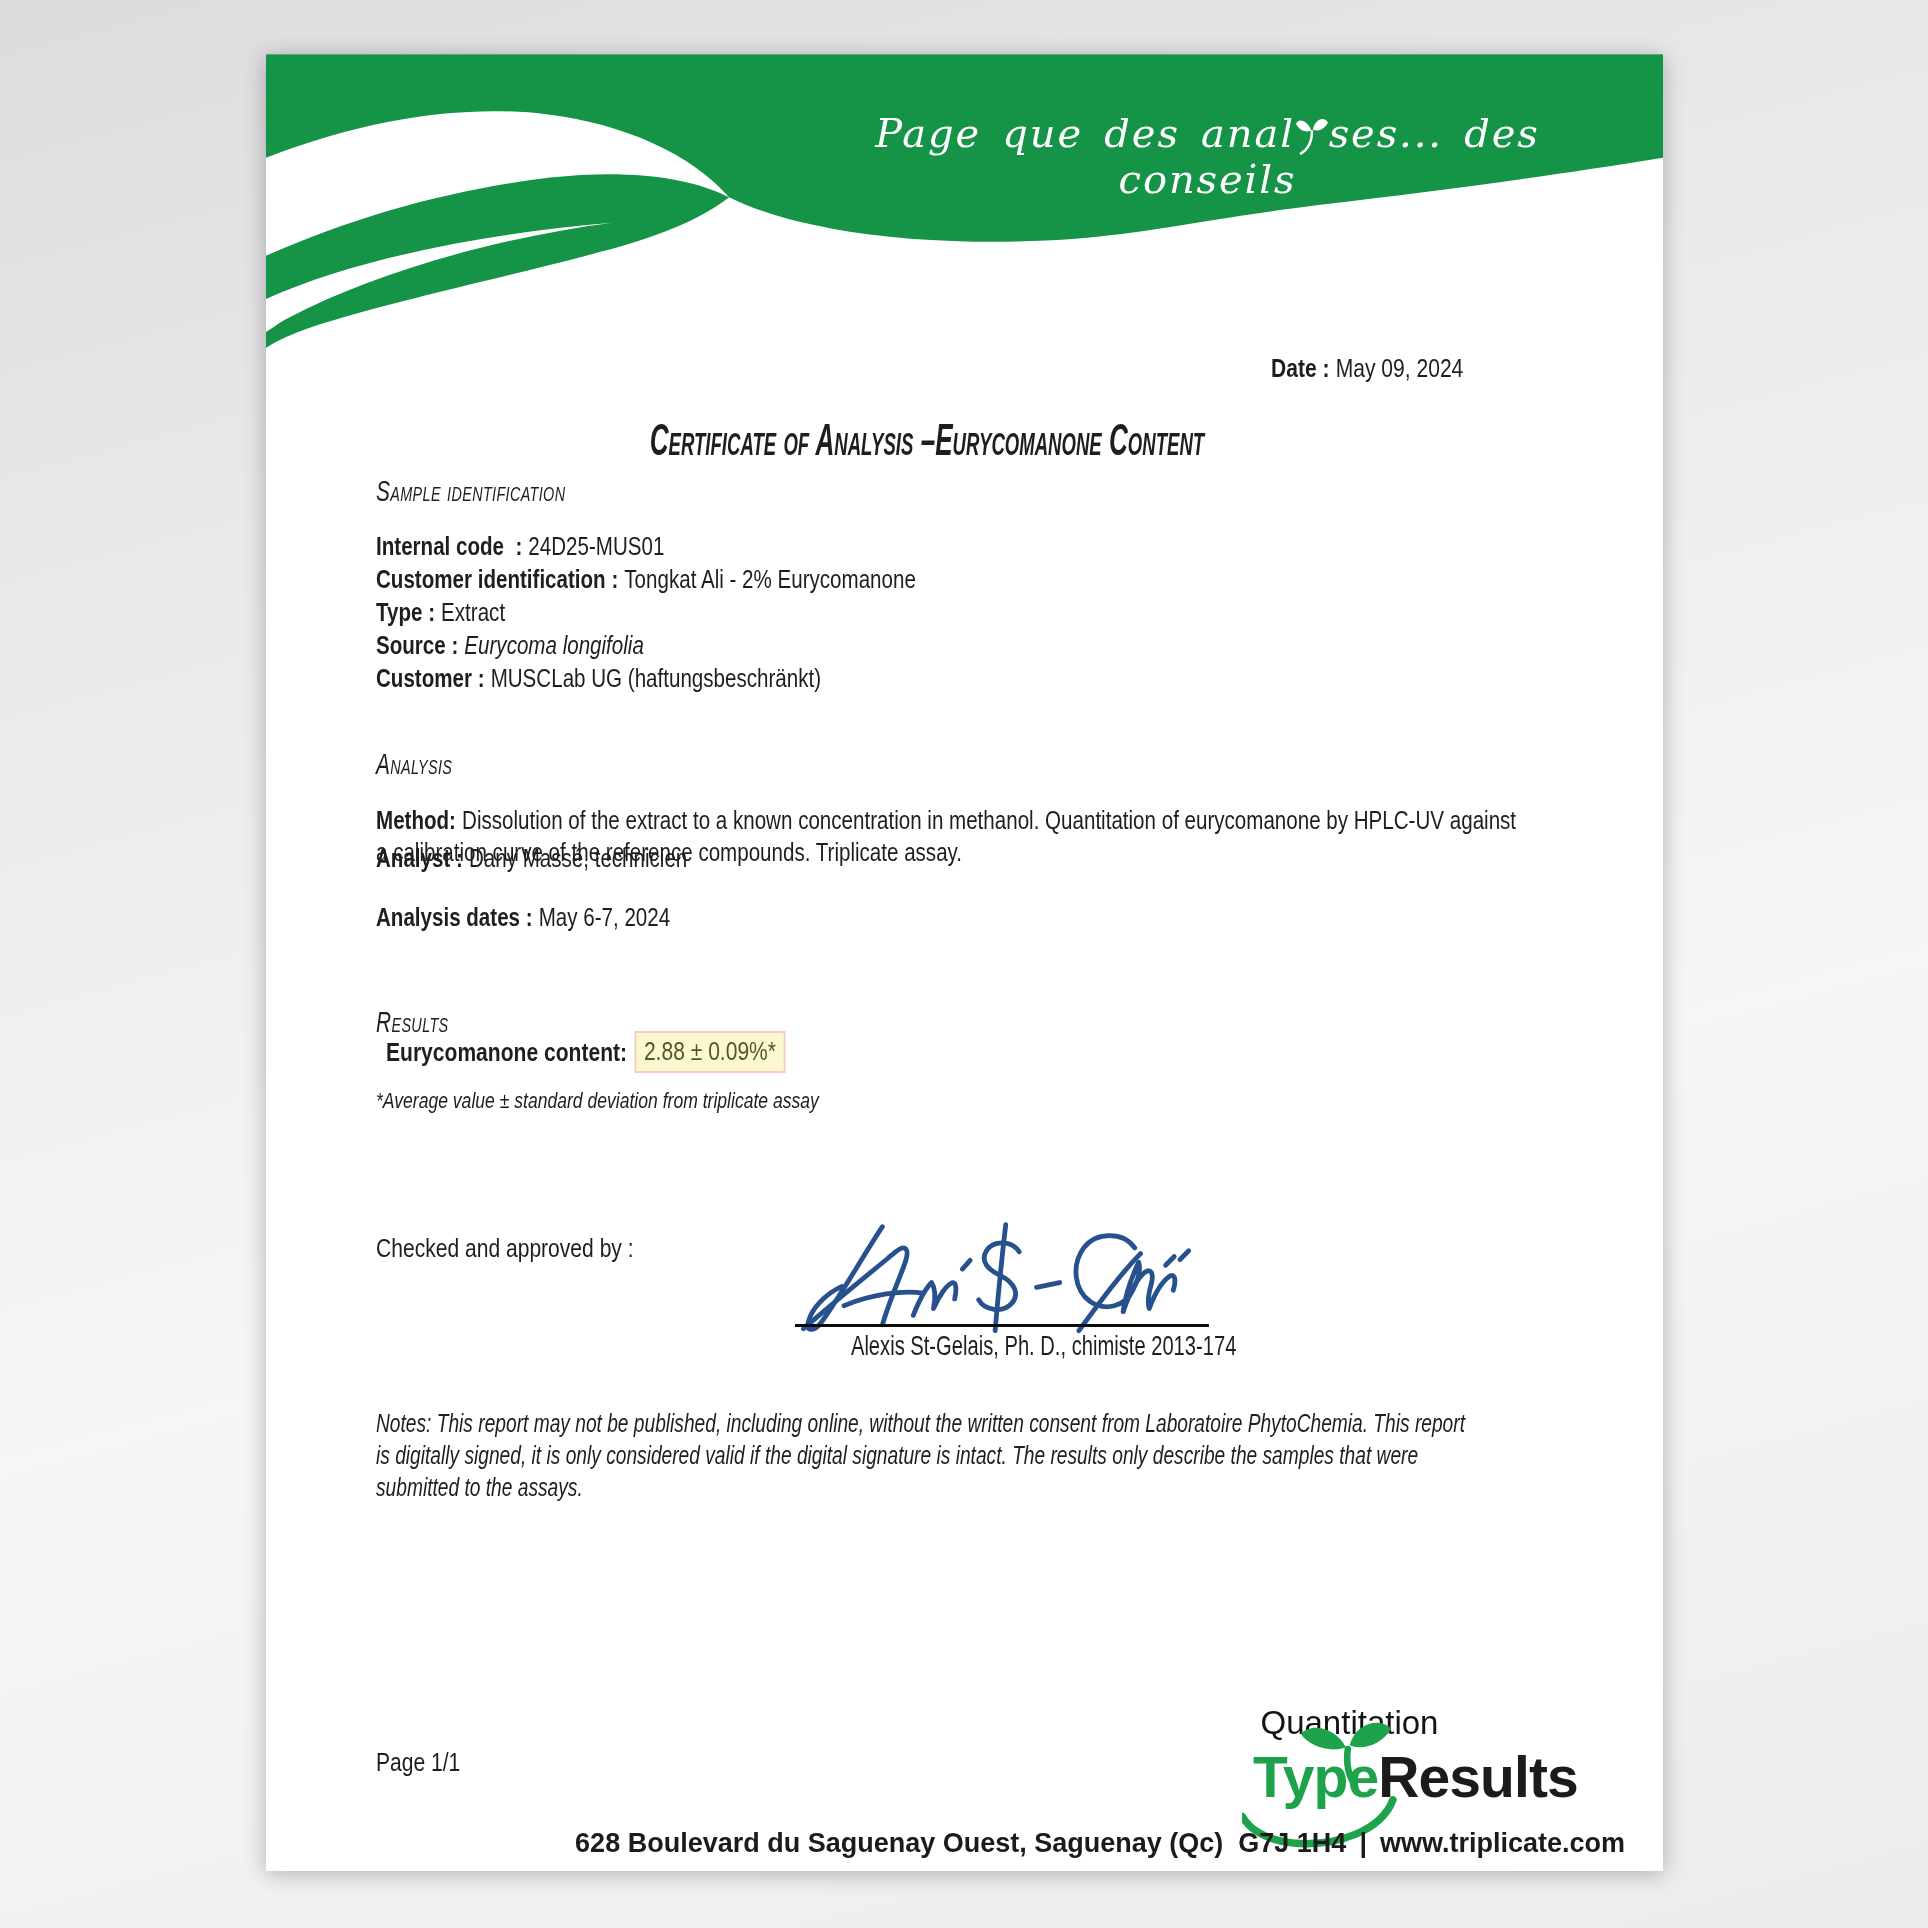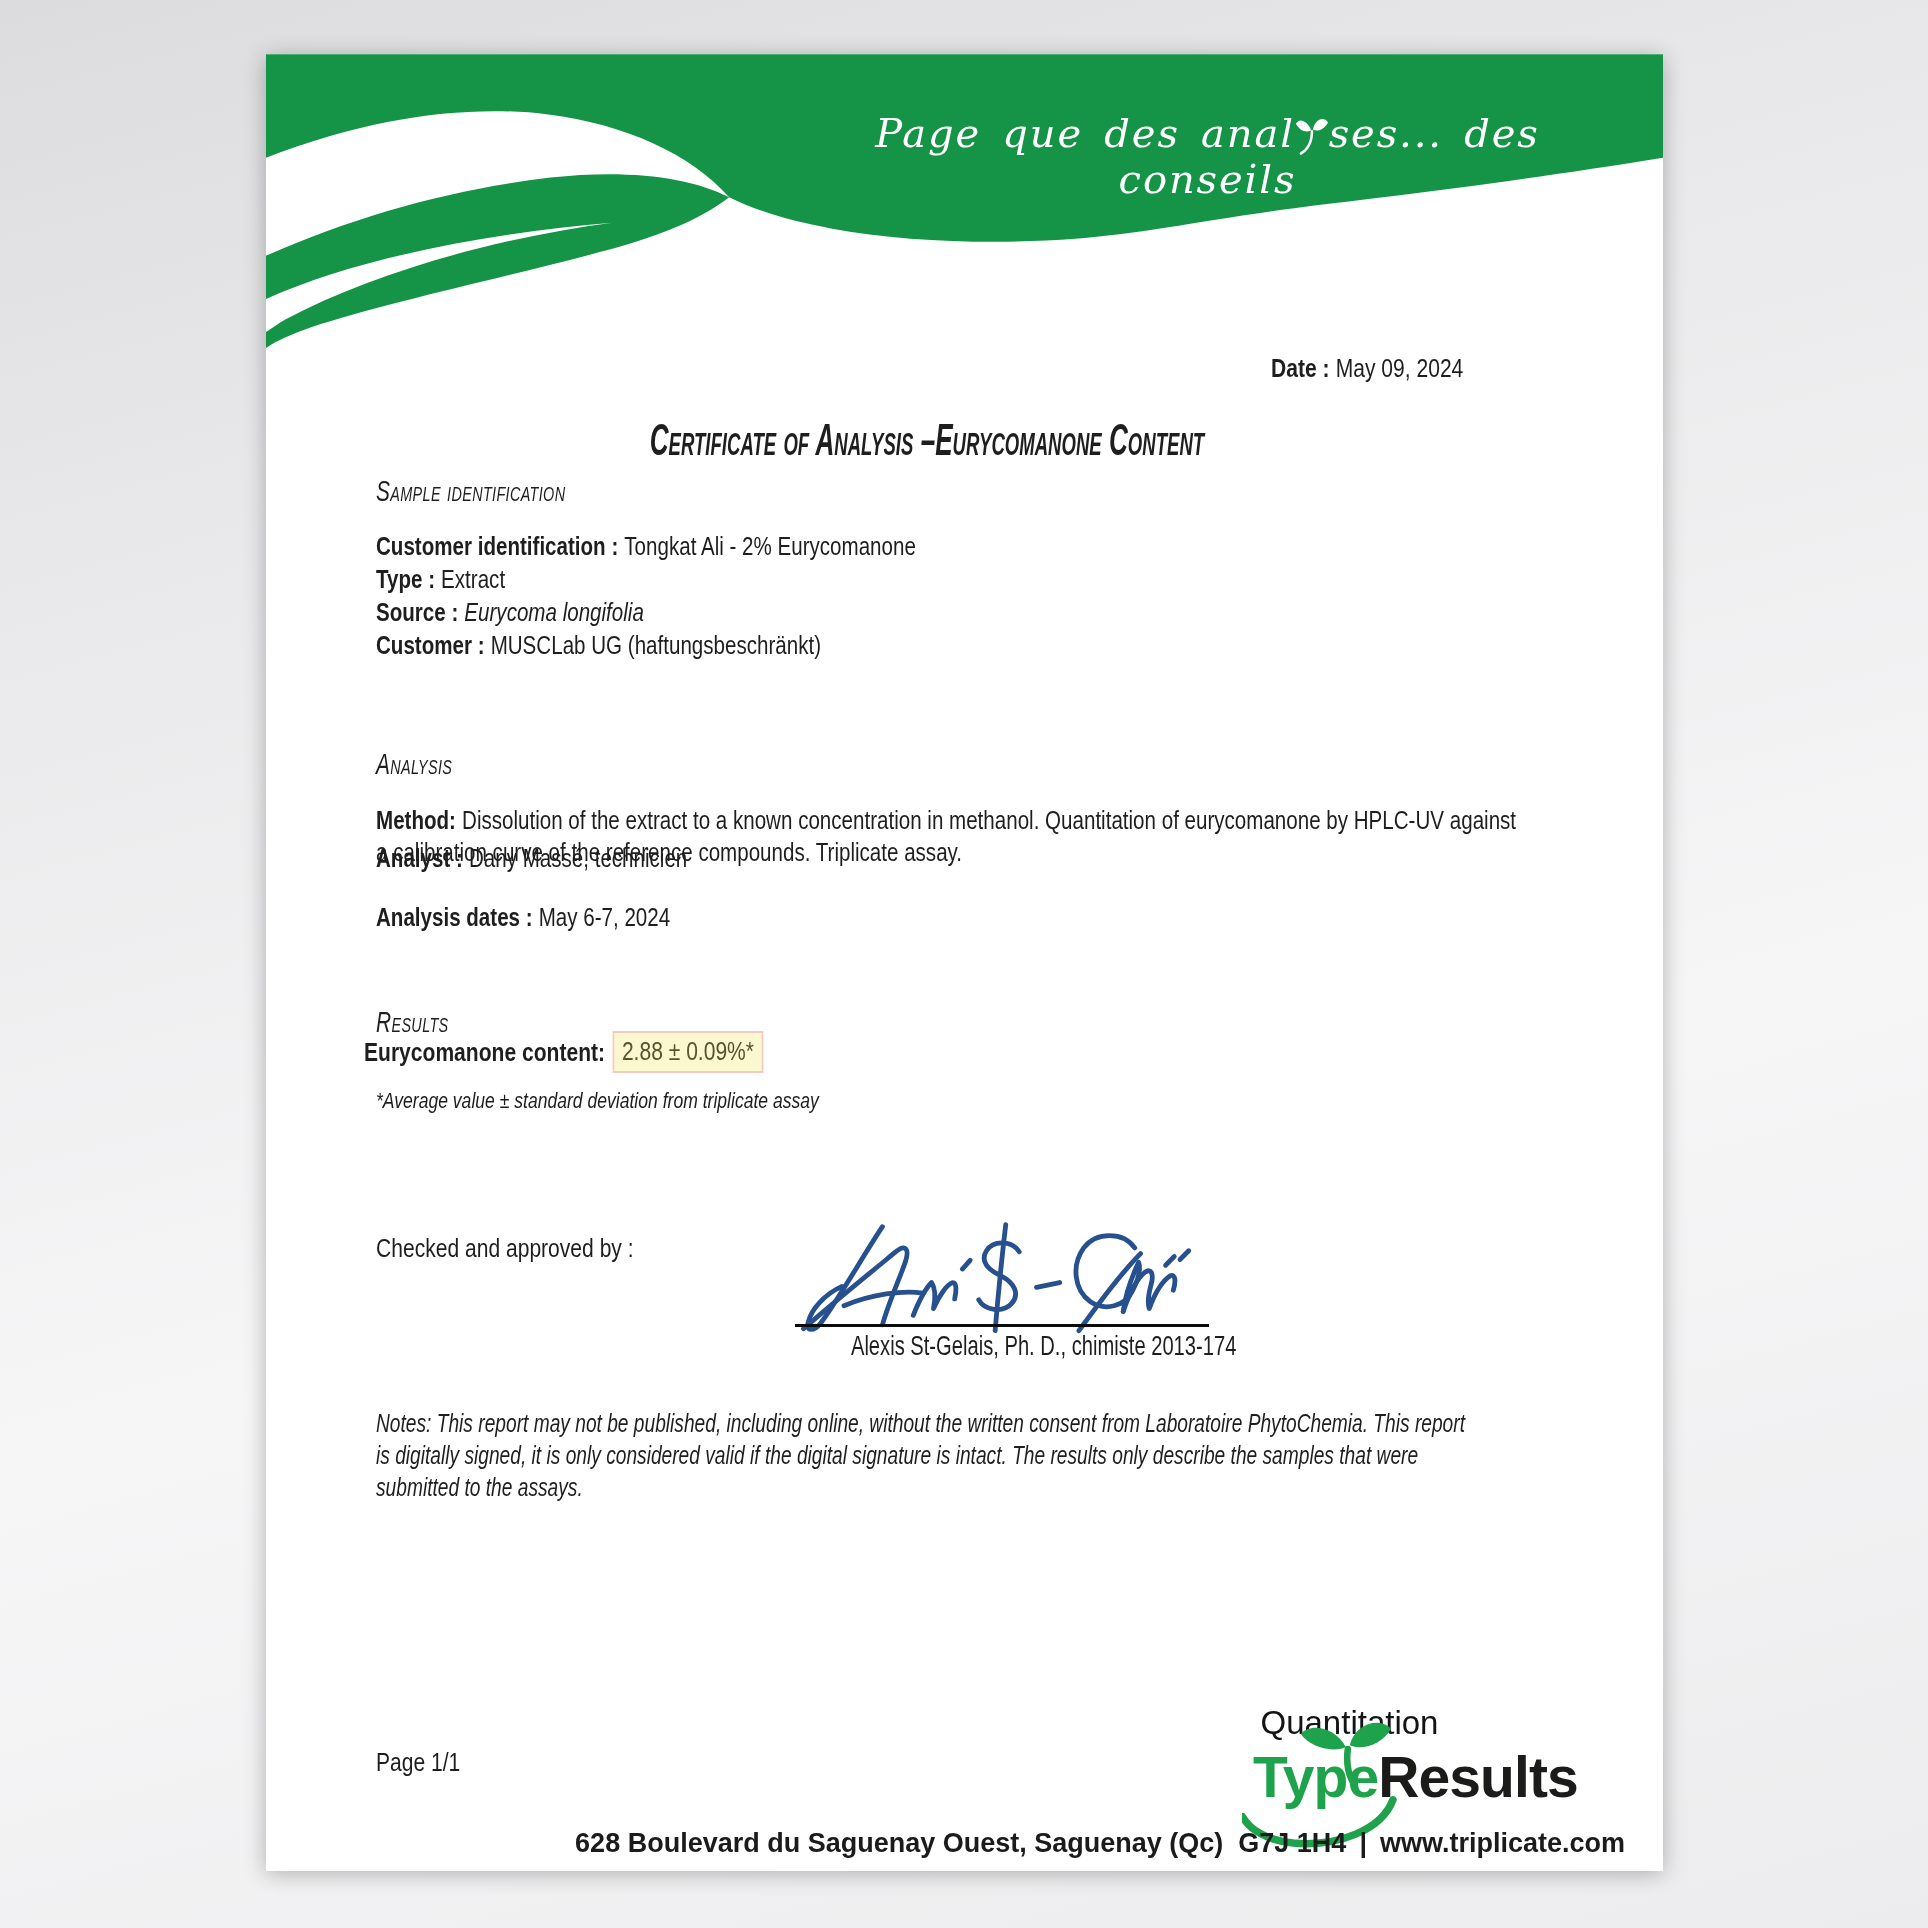--- a/index.html
+++ b/index.html
@@ -42,21 +42,21 @@
     letter-spacing:0.5px;
   }
   .rows { left:110px; top:476px; font-size:25.4px; line-height:33px; }
   .rows b, .plabel { font-weight:700; margin-right:7.5px; }
   .val-italic { font-style:italic; }
 
   .para { font-size:25.4px; line-height:32px; }
   .method-inner { width:1412px; }
   .notes-inner  { width:1455px; font-style:italic; }
 
-  .result-row { left:98px; top:977px; display:flex; align-items:center; }
+  .result-row { left:120px; top:977px; display:flex; align-items:center; }
   .result-row .rl { font-weight:700; font-size:26px; margin-right:9.4px; }
   .hl {
     background:#fbf8d0; border:2.8px solid #f5cac3;
     padding:2.8px 9.4px 4.7px 9.4px; font-size:26px; color:#54542f;
   }
   .footnote { left:110px; top:1034px; font-size:21.7px; font-style:italic; }
 
   .checked { left:110px; top:1179px; font-size:26px; }
   .sig-svg { left:524px; top:1166px; width:443px; height:127px; }
   .sig-rule { left:529px; top:1270px; width:414px; height:2.8px; background:#0c0c0c; }
@@ -122,20 +122,21 @@
 
   <div class="abs doc-title-wrap">
     <span class="doc-title">Certificate of Analysis –Eurycomanone Content</span>
   </div>
 
   <div class="abs section-head" style="left:110px; top:421px;">
     <span class="cxC" style="transform-origin:left top;">Sample identification</span>
   </div>
 
   <div class="abs rows">
+    <div><span class="cxL"><b>Internal code&nbsp; :</b><span>24D25-MUS01</span></span></div>
     <div><span class="cxL"><b>Customer identification :</b><span>Tongkat Ali - 2% Eurycomanone</span></span></div>
     <div><span class="cxL"><b>Type :</b><span>Extract</span></span></div>
     <div><span class="cxL"><b>Source :</b><span class="val-italic">Eurycoma longifolia</span></span></div>
     <div><span class="cxL"><b>Customer :</b><span>MUSCLab UG (haftungsbeschränkt)</span></span></div>
   </div>
 
   <div class="abs section-head" style="left:110px; top:694px;">
     <span class="cxC" style="transform-origin:left top;">Analysis</span>
   </div>
 

